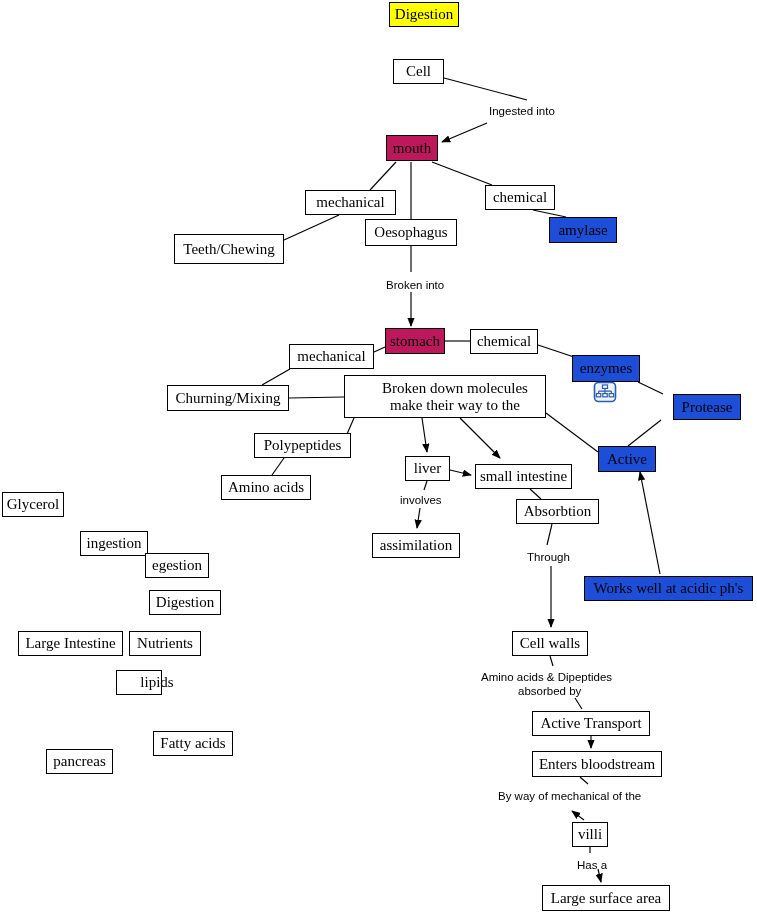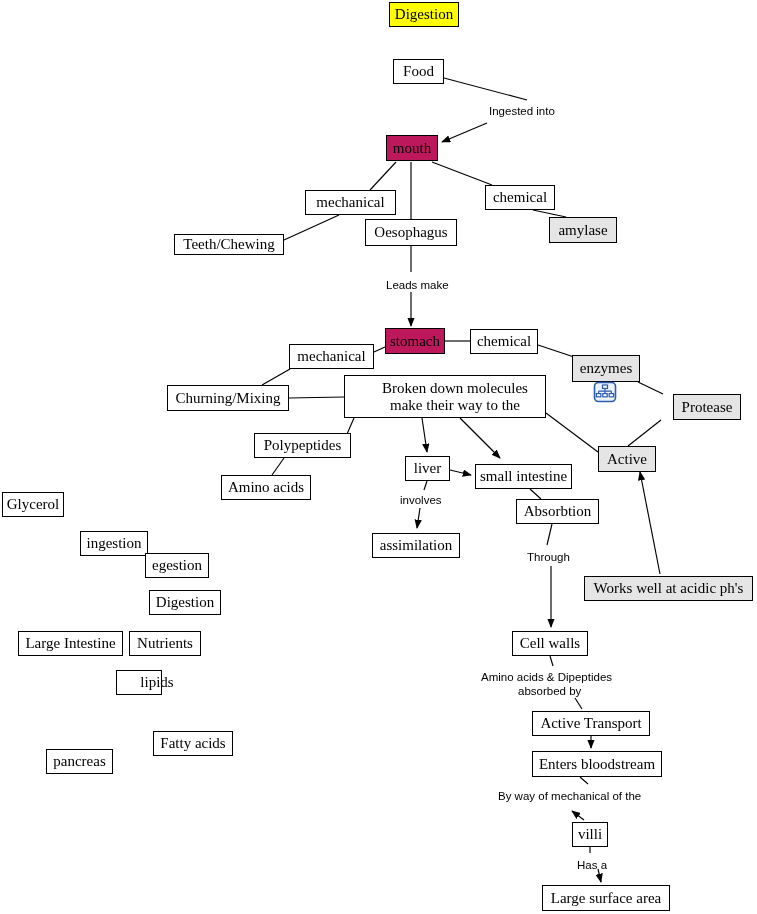--- a/index.html
+++ b/index.html
@@ -36,21 +36,21 @@
     align-items:center;
     justify-content:center;
     text-align:center;
     white-space:nowrap;
     padding:0 4px;
     z-index:3;
   }
   .node.wrap{white-space:normal;padding-left:24px;}
   .node.yellow{background:#ffff00;}
   .node.green{background:#be185d;}
-  .node.pink{background:#e5e5e5;}
+  .node.pink{background:#1d4ed8;}
   .elabel{
     position:absolute;
     font-family:"Liberation Sans", sans-serif;
     font-size:11.5px;
     line-height:1.18;
     color:#000;
     white-space:nowrap;
     text-align:center;
     z-index:2;
   }
@@ -144,32 +144,32 @@
 
       <path d="M598,869 L601,882" marker-end="url(#arrow)"></path>
     </g>
   </svg>
 
   <div id="nodes-host">
       <div class="node yellow" style="left: 389px; top: 2px; width: 70px; height: 25px;">
         <span>Digestion</span>
       </div>
       <div class="node plain" style="left: 393px; top: 59px; width: 51px; height: 25px;">
-        <span>Food</span>
+        <span>Cell</span>
       </div>
       <div class="node green" style="left: 386px; top: 135px; width: 52px; height: 26px;">
         <span>mouth</span>
       </div>
       <div class="node plain" style="left: 305px; top: 190px; width: 91px; height: 25px;">
         <span>mechanical</span>
       </div>
       <div class="node plain" style="left: 485px; top: 185px; width: 70px; height: 25px;">
         <span>chemical</span>
       </div>
-      <div class="node plain" style="left: 174px; top: 234px; width: 110px; height: 21px;">
+      <div class="node plain" style="left: 174px; top: 234px; width: 110px; height: 30px;">
         <span>Teeth/Chewing</span>
       </div>
       <div class="node plain" style="left: 365px; top: 219px; width: 92px; height: 27px;">
         <span>Oesophagus</span>
       </div>
       <div class="node pink" style="left: 549px; top: 217px; width: 68px; height: 26px;">
         <span>amylase</span>
       </div>
       <div class="node green" style="left: 385px; top: 328px; width: 60px; height: 26px;">
         <span>stomach</span>
@@ -254,21 +254,21 @@
       </div>
       <div class="node plain" style="left: 572px; top: 822px; width: 36px; height: 25px;">
         <span>villi</span>
       </div>
       <div class="node plain" style="left: 542px; top: 885px; width: 128px; height: 26px;">
         <span>Large surface area</span>
       </div>
     </div>
   <div id="labels-host">
       <div class="elabel" style="left: 489px; top: 105px;">Ingested into</div>
-      <div class="elabel" style="left: 386px; top: 279px;">Leads make</div>
+      <div class="elabel" style="left: 386px; top: 279px;">Broken into</div>
       <div class="elabel" style="left: 400px; top: 494px;">involves</div>
       <div class="elabel" style="left: 527px; top: 551px;">Through</div>
       <div class="elabel" style="left: 481px; top: 671px;">Amino acids &amp; Dipeptides</div>
       <div class="elabel" style="left: 518px; top: 685px;">absorbed by</div>
       <div class="elabel" style="left: 498px; top: 790px;">By way of mechanical of the</div>
       <div class="elabel" style="left: 577px; top: 859px;">Has a</div>
     </div>
   <div id="icons-host">
       <div class="cmap-icon" style="left: 592px; top: 381px;"><svg width="26" height="22" viewBox="0 0 26 22" xmlns="http://www.w3.org/2000/svg">
           <rect x="2.5" y="1.5" width="21" height="19" rx="4" ry="4" fill="#eef3fb" stroke="#2a5db0" stroke-width="1.6"></rect>

